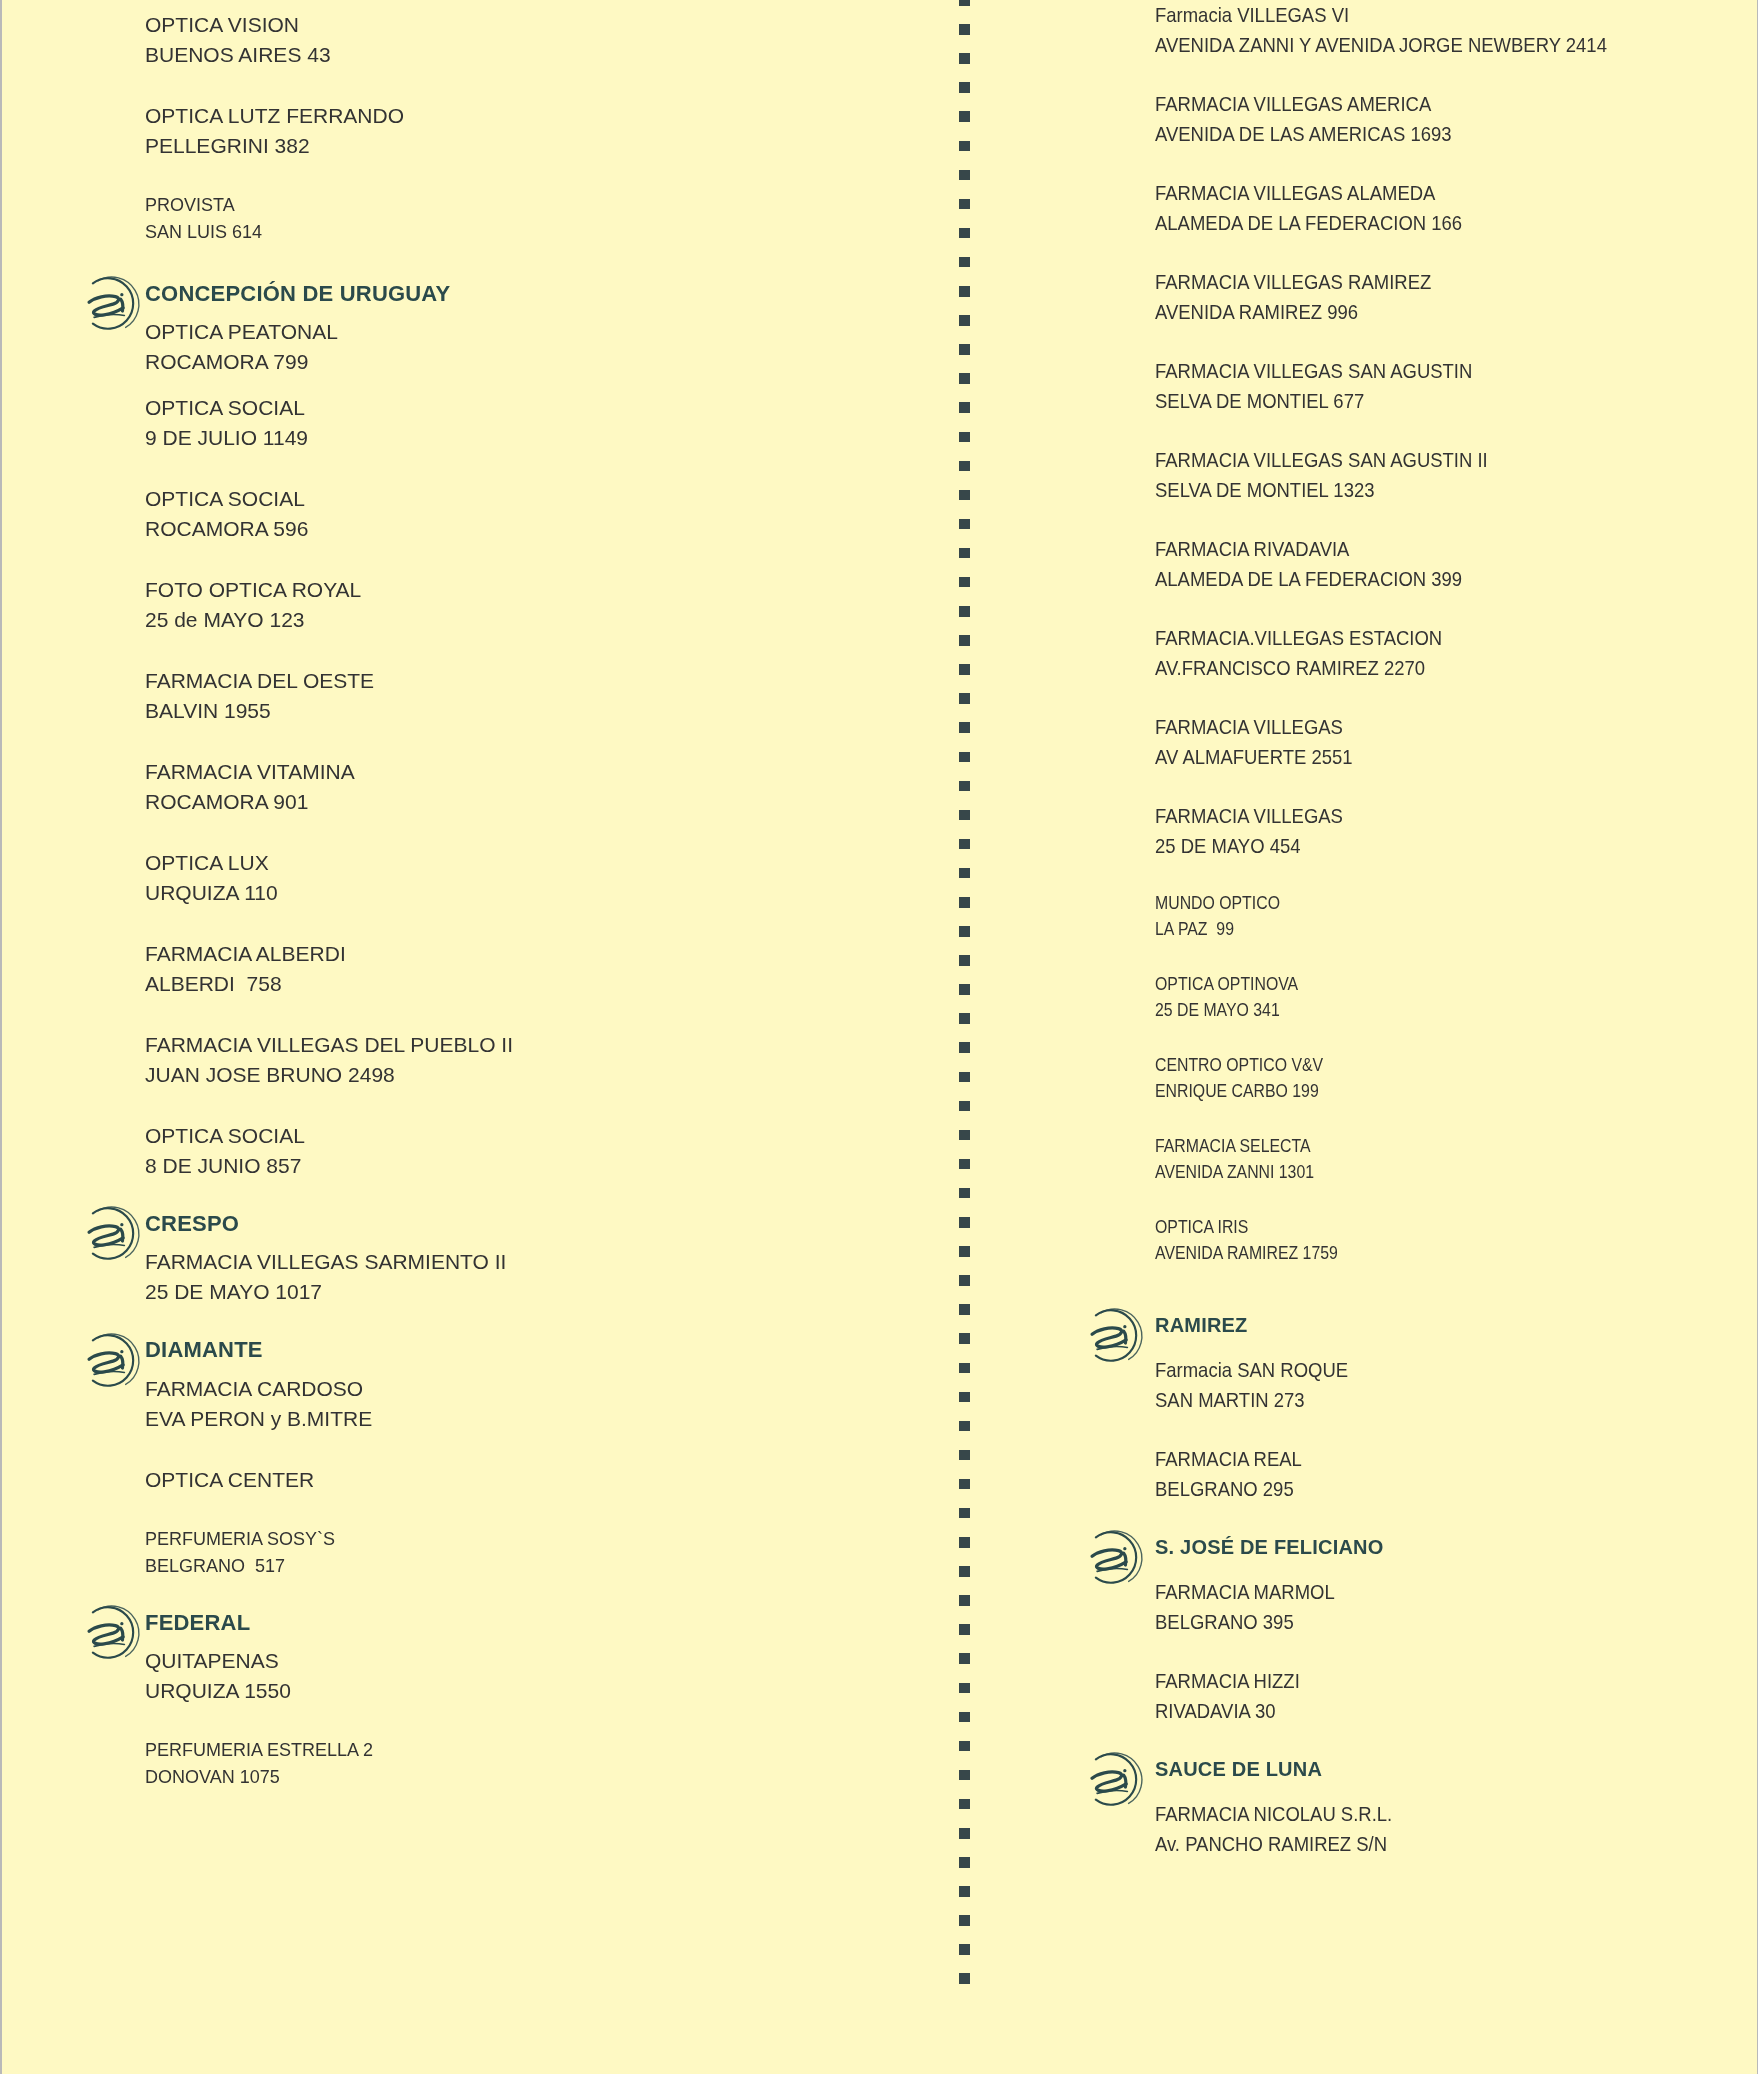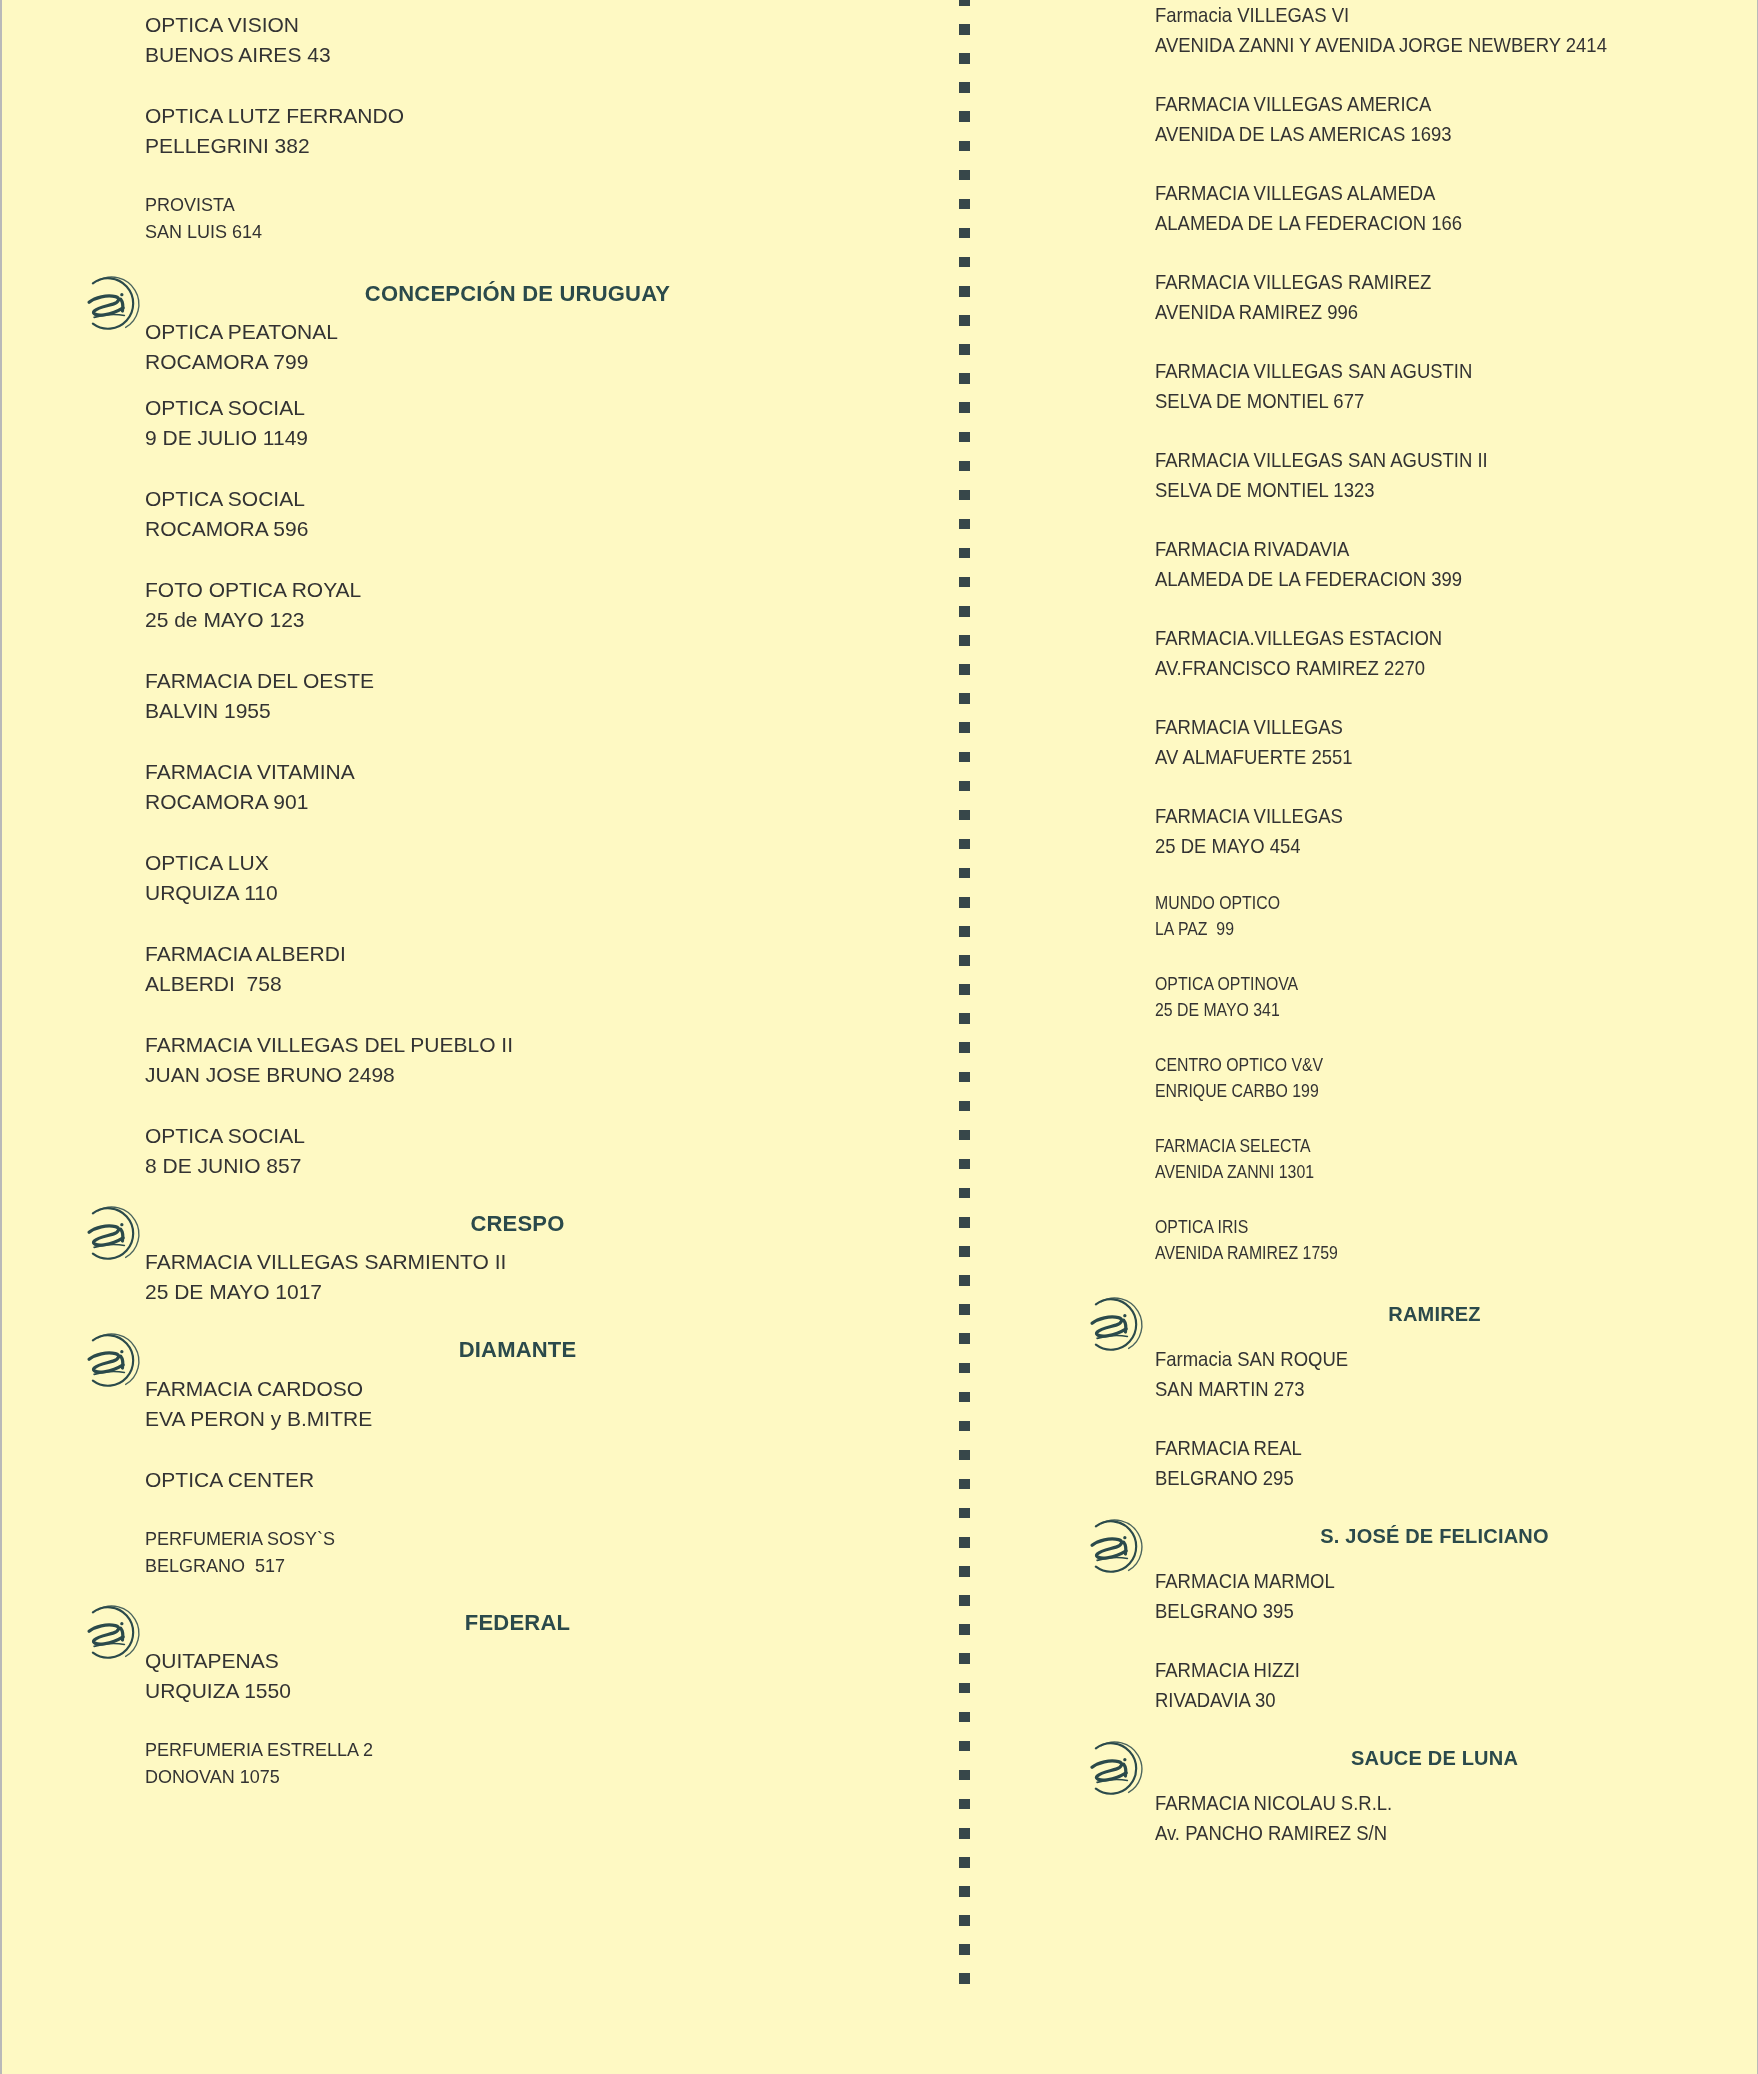--- a/index.html
+++ b/index.html
@@ -47,21 +47,20 @@
     position:absolute;
     width:63px;height:63px;
     left:-66px;
   }
   .col-right .logo{ left:-73px; }
 
   .city{
     font-weight:bold;
     color:#2b4a4b;
     letter-spacing:0.2px;
-    text-align:center;
   }
   .col-left .city{ font-size:22px; line-height:24px; }
   .col-right .city{ font-size:20px; line-height:23px; }
 
   .entry{ color:#333333; }
   .entry .n, .entry .a{ display:block; white-space:pre; }
 
   
   .col-left .entry{ font-size:21px; line-height:30px; }
   .col-left .entry.sm{ font-size:18px; line-height:27px; }
@@ -329,21 +328,21 @@
           <span class="a">ENRIQUE CARBO 199</span>
         </div>
         <div class="entry sm" style="margin-bottom: 29px;">
           <span class="n">FARMACIA SELECTA</span>
           <span class="a">AVENIDA ZANNI 1301</span>
         </div>
         <div class="entry sm" style="margin-bottom: 29px;">
           <span class="n">OPTICA IRIS</span>
           <span class="a">AVENIDA RAMIREZ 1759</span>
         </div>
-        <div class="section" style="margin-top: 37px;">
+        <div class="section" style="margin-top: 48px;">
           <div class="logo" style="top: -9.7px;"><svg viewBox="0 0 100 100" width="63" height="63" aria-hidden="true">
               <path d="M22 18 A40 40 0 1 1 22 82" fill="none" stroke="#2b4a4b" stroke-width="3.4" stroke-linecap="round"></path>
               <path d="M30 14 A41 41 0 0 1 74 88" fill="none" stroke="#2b4a4b" stroke-width="2.2" stroke-linecap="round" opacity=".85"></path>
               <path d="M16 48 C26 40 44 36 58 39 C66 41 64 48 54 51 C44 54 30 56 24 62 C20 66 28 70 40 68 C52 66 62 62 70 57" fill="none" stroke="#2b4a4b" stroke-width="5.2" stroke-linecap="round" stroke-linejoin="round"></path>
               <path d="M66 43 C70 48 70 56 69 62" fill="none" stroke="#2b4a4b" stroke-width="5" stroke-linecap="round"></path>
               <circle cx="68" cy="36" r="2.6" fill="#2b4a4b"></circle>
               <path d="M24 72 C38 68 56 66 72 69" fill="none" stroke="#2b4a4b" stroke-width="2.6" stroke-linecap="round"></path>
             </svg></div>
           <div class="city" style="color: rgb(43, 74, 75); margin-bottom: 18px;">RAMIREZ</div>
           <div class="entry" style="margin-bottom: 29px;">

